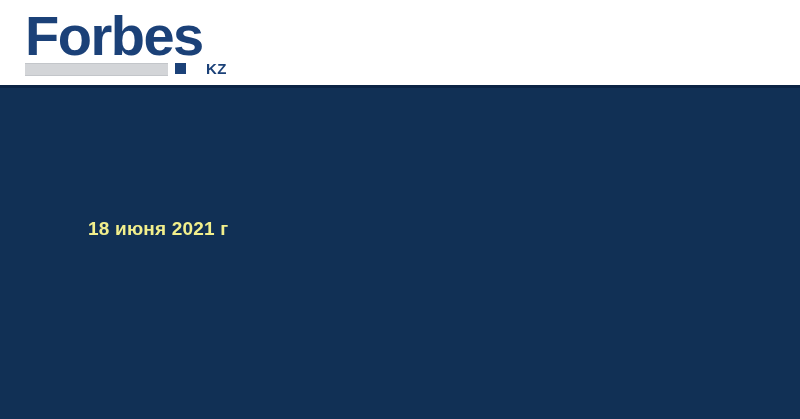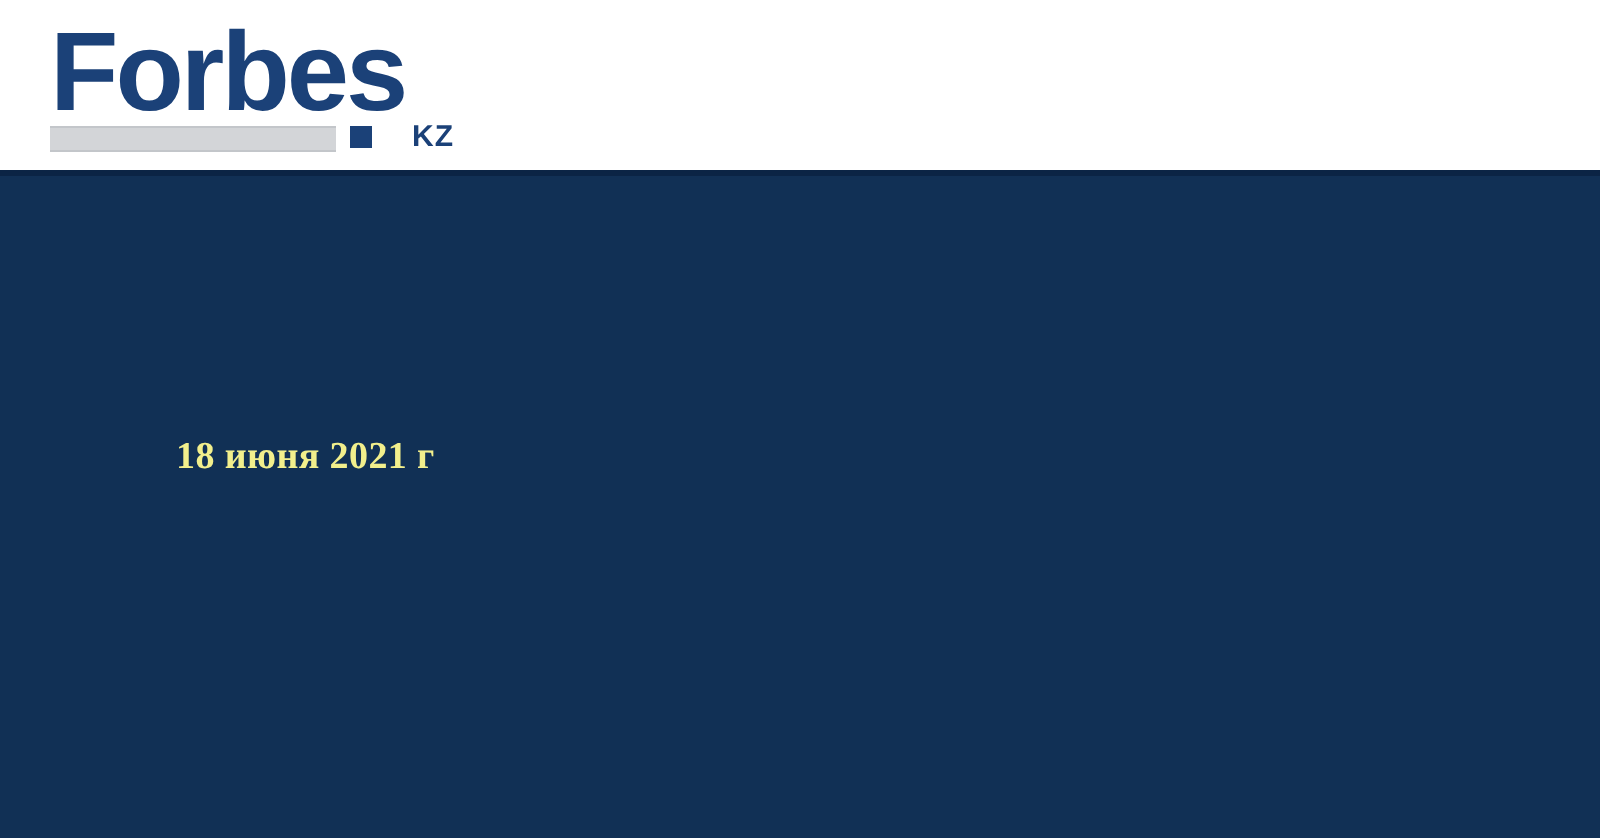--- a/index.html
+++ b/index.html
@@ -108,21 +108,21 @@
     top: 88px;
     width: 800px;
     height: 331px;
     background: #113055;
   }
 
   .date {
     position: absolute;
     left: 88px;
     top: 129px;
-    font-family: Liberation Serif, serif;
+    font-family: Liberation Sans, sans-serif;
     font-weight: 700;
     font-size: 19px;
     line-height: 24px;
     letter-spacing: 0.2px;
     color: #f2ef8c;
     white-space: nowrap;
   }
 
   .headline {
     position: absolute;

